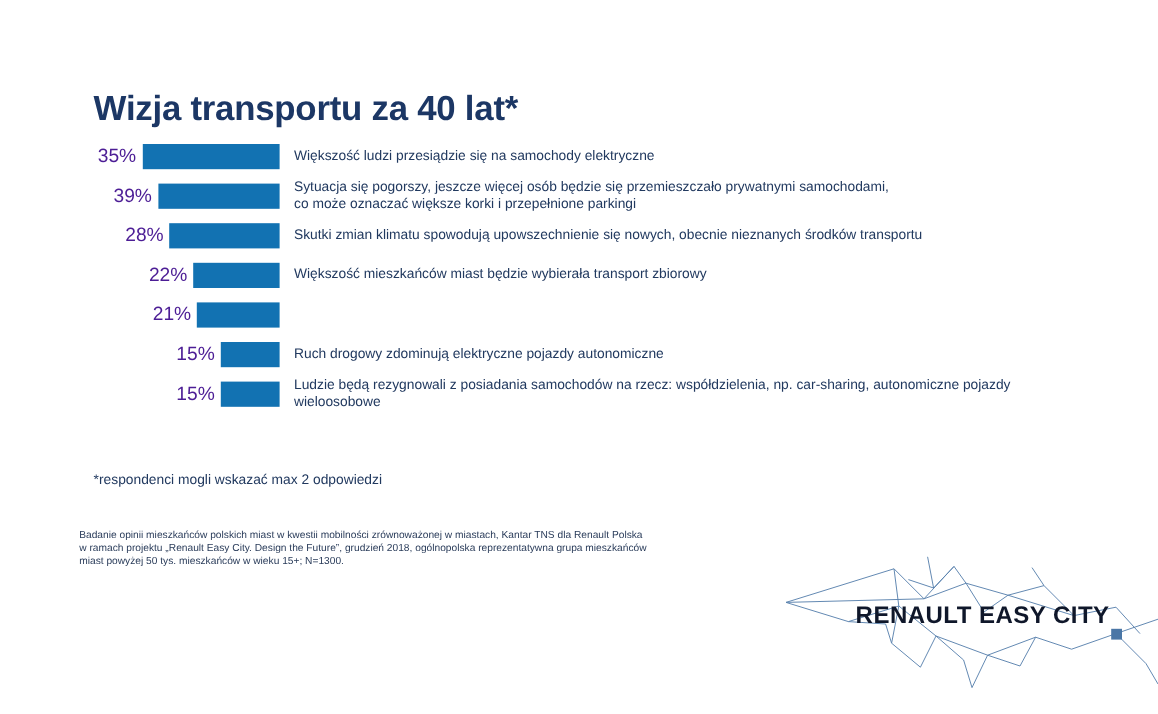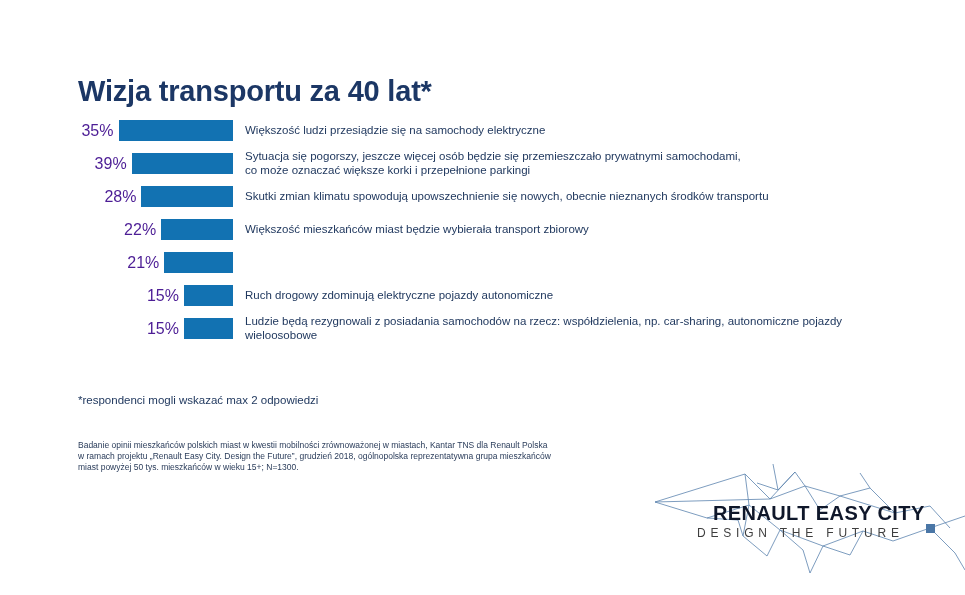--- a/index.html
+++ b/index.html
@@ -16,21 +16,21 @@
   .row{display:flex;align-items:center;height:33px;}
   .bar-col{width:155px;flex:none;display:flex;justify-content:flex-end;align-items:center;}
   .pct{font-size:16px;color:#4c1d95;margin-right:5px;white-space:nowrap;}
   .bar{height:21px;background:#1272b2;flex:none;}
   .desc{
     margin-left:12px;font-size:11.5px;line-height:1.18;color:#21395f;
     white-space:pre-line;
   }
   .footnote{position:absolute;left:78px;top:362px;font-size:11.5px;color:#21395f;margin-top:32px;}
   .methodology{
-    position:absolute;left:78px;top:440px;width:475px;
+    position:absolute;left:66px;top:440px;width:475px;
     font-size:8.5px;line-height:1.32;color:#2a3c5a;white-space:pre-line;
   }
   .logo{position:absolute;left:645px;top:458px;width:320px;height:132px;}
   .logo svg{position:absolute;left:0;top:0;}
   .logo-line1{
     position:absolute;left:68px;top:44px;font-size:20px;font-weight:700;
     color:#0f172a;letter-spacing:0.4px;white-space:nowrap;
   }
   .logo-line2{
     position:absolute;left:52px;top:68px;font-size:12px;color:#3e3e3e;
@@ -118,16 +118,15 @@
         <path d="M178,88 L205,97 L218,73 Z"></path>
         <path d="M218,73 L248,83 L285,70"></path>
         <path d="M285,70 L310,95 L320,112"></path>
         <path d="M285,70 L320,58"></path>
         <path d="M62,60 L93,62 L98,78"></path>
         <path d="M150,14 L133,32"></path>
       </g>
       <rect x="281" y="66" width="9" height="9" fill="#4a76a6"></rect>
     </svg>
     <div class="logo-line1">RENAULT EASY CITY</div>
-    <div class="logo-line2">DESIGN THE FUTURE</div>
   </div>
 
 </div>
 
 </body></html>

